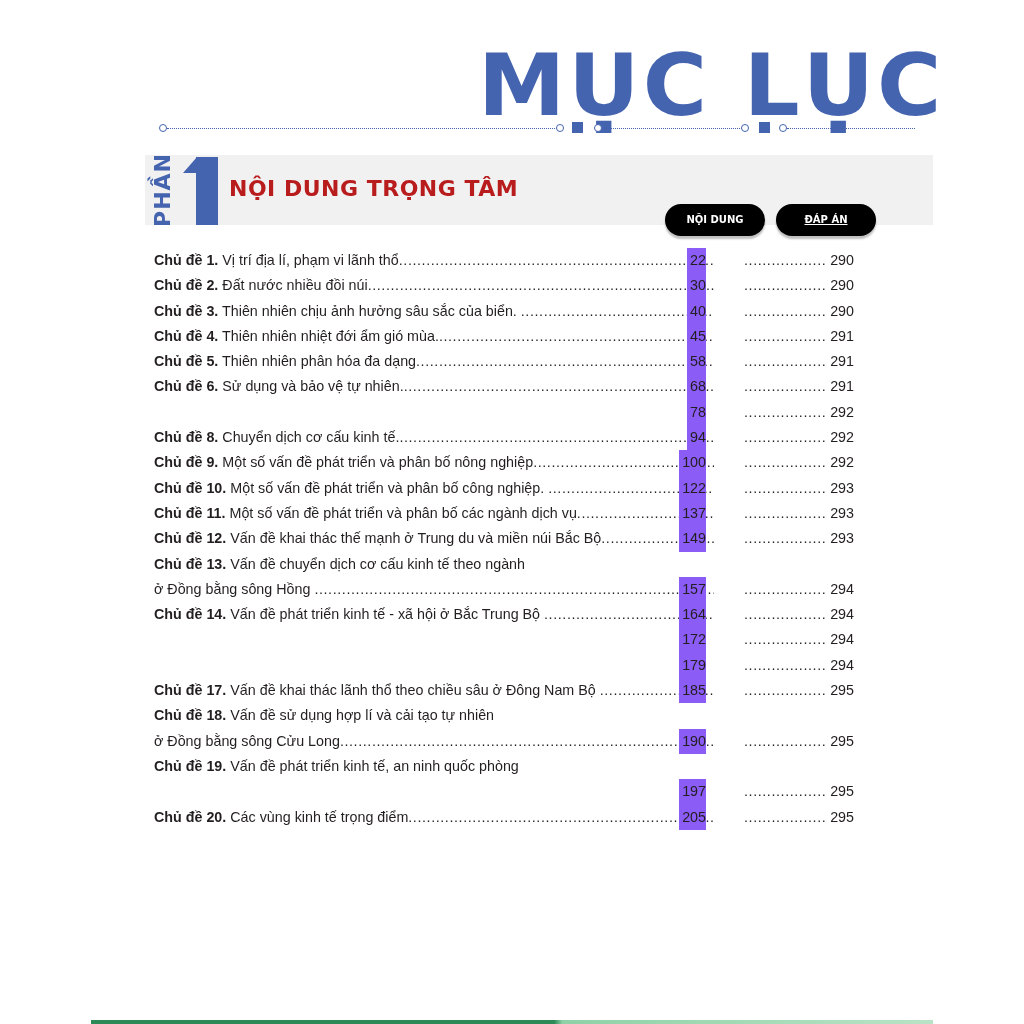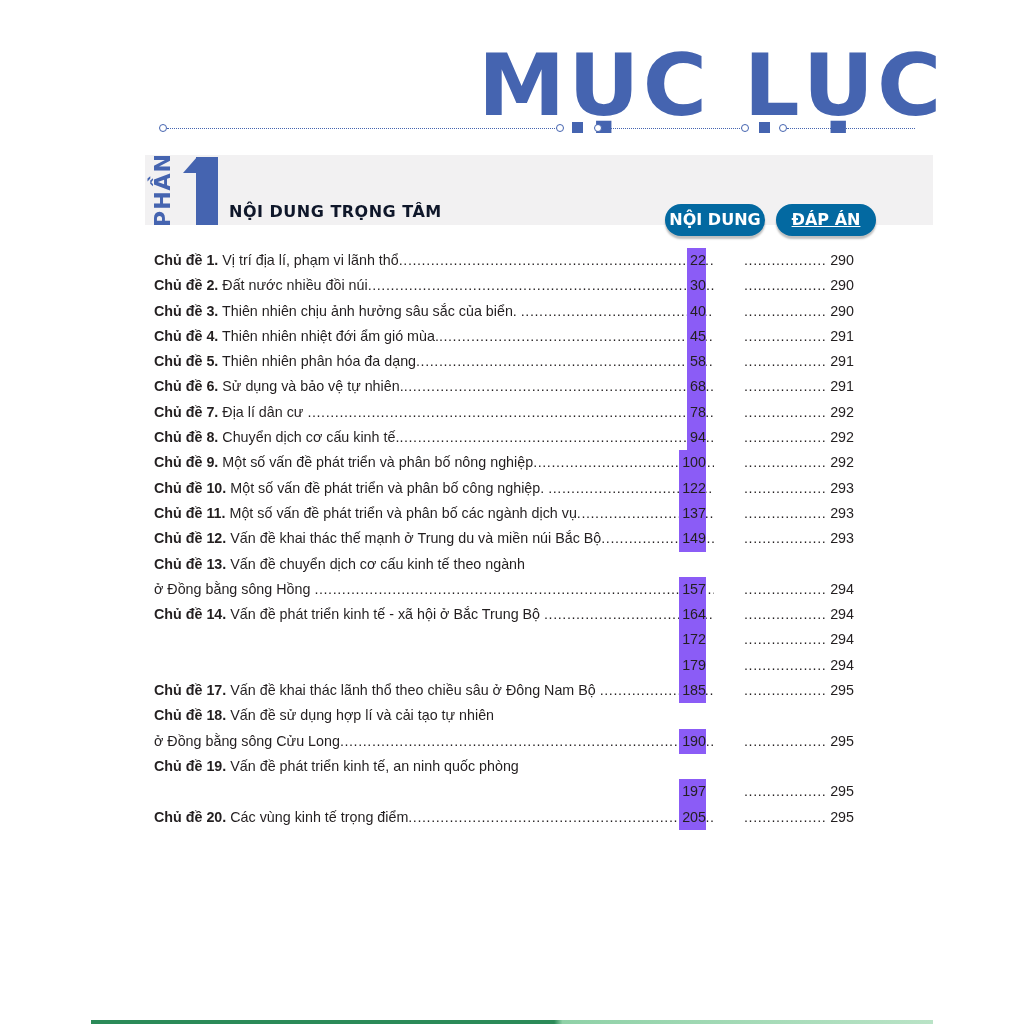--- a/index.html
+++ b/index.html
@@ -19,25 +19,25 @@
   .band { position: absolute; left: 145px; top: 155px; width: 788px; height: 70px; background: #f2f1f2; }
   .phan-word { position: absolute; left: 145px; top: 155px; width: 34px; height: 70px; }
   .phan-word span { position: absolute; left: 50%; top: 50%;
                     transform: translate(-50%, -50%) rotate(-90deg);
                     font-family: "DejaVu Sans", sans-serif; font-weight: bold; font-size: 22px;
                     color: #4564b0; white-space: nowrap; letter-spacing: 1px; }
   .phan-bar { position: absolute; left: 196px; top: 157px; width: 22px; height: 68px; background: #4564b0; }
   .phan-flag { position: absolute; left: 183px; top: 157px; width: 14px; height: 16px; background: #4564b0;
                clip-path: polygon(100% 0, 100% 100%, 0 100%); }
   .section-title { position: absolute; left: 229px; top: 176px;
-                   font-family: "DejaVu Sans", sans-serif; font-weight: bold; font-size: 16px;
-                   color: #0f172a; letter-spacing: 0.5px; white-space: nowrap; margin-top: 26px; }
-
-  .pill { position: absolute; top: 204px; height: 32px; border-radius: 16px; background: #0369a1;
-          color: #ffffff; font-family: "DejaVu Sans", sans-serif; font-weight: bold; font-size: 16px;
+                   font-family: "DejaVu Sans", sans-serif; font-weight: bold; font-size: 22px;
+                   color: #b91c1c; letter-spacing: 0.5px; white-space: nowrap; }
+
+  .pill { position: absolute; top: 204px; height: 32px; border-radius: 16px; background: #000000;
+          color: #ffffff; font-family: "DejaVu Sans", sans-serif; font-weight: bold; font-size: 10px;
           line-height: 32px; text-align: center; box-shadow: 0 3px 2px rgba(0,0,0,0.25); white-space: nowrap; }
 
   .toc { position: absolute; left: 154px; top: 248px; width: 700px; }
   .row { position: relative; height: 25.3px; font-size: 14.3px; line-height: 25.3px; white-space: nowrap; }
   .row .lbl { font-weight: bold; margin-top: 24px; }
   .row .left { position: absolute; left: 0; top: 0; width: 560px; overflow: hidden; }
   .row .left::after { content: "....................................................................................................................................................................................................................................................................................................................................."; letter-spacing: 0.6px; }
   .row .pg { position: absolute; right: 148px; top: 0; background: #8b5cf6; padding-left: 3px; padding-right: 0; }
   .row .dots2 { position: absolute; left: 590px; width: 82px; top: 0; overflow: hidden; letter-spacing: 0.6px; }
   .row .ans { position: absolute; right: 0; top: 0; margin-left: 48px; }
@@ -104,21 +104,20 @@
       <span class="dots2">....................................................................</span>
       <span class="ans">291</span>
     </div>
     <div class="row">
       <span class="left"><span class="lbl">Chủ đề 6.</span> <span>Sử dụng và bảo vệ tự nhiên.</span></span>
       <span class="pg">68</span>
       <span class="dots2">....................................................................</span>
       <span class="ans">291</span>
     </div>
     <div class="row">
-      <span class="left"><span class="lbl">Chủ đề 7.</span> <span>Địa lí dân cư </span></span>
       <span class="pg">78</span>
       <span class="dots2">....................................................................</span>
       <span class="ans">292</span>
     </div>
     <div class="row">
       <span class="left"><span class="lbl">Chủ đề 8.</span> <span>Chuyển dịch cơ cấu kinh tế.</span></span>
       <span class="pg">94</span>
       <span class="dots2">....................................................................</span>
       <span class="ans">292</span>
     </div>

